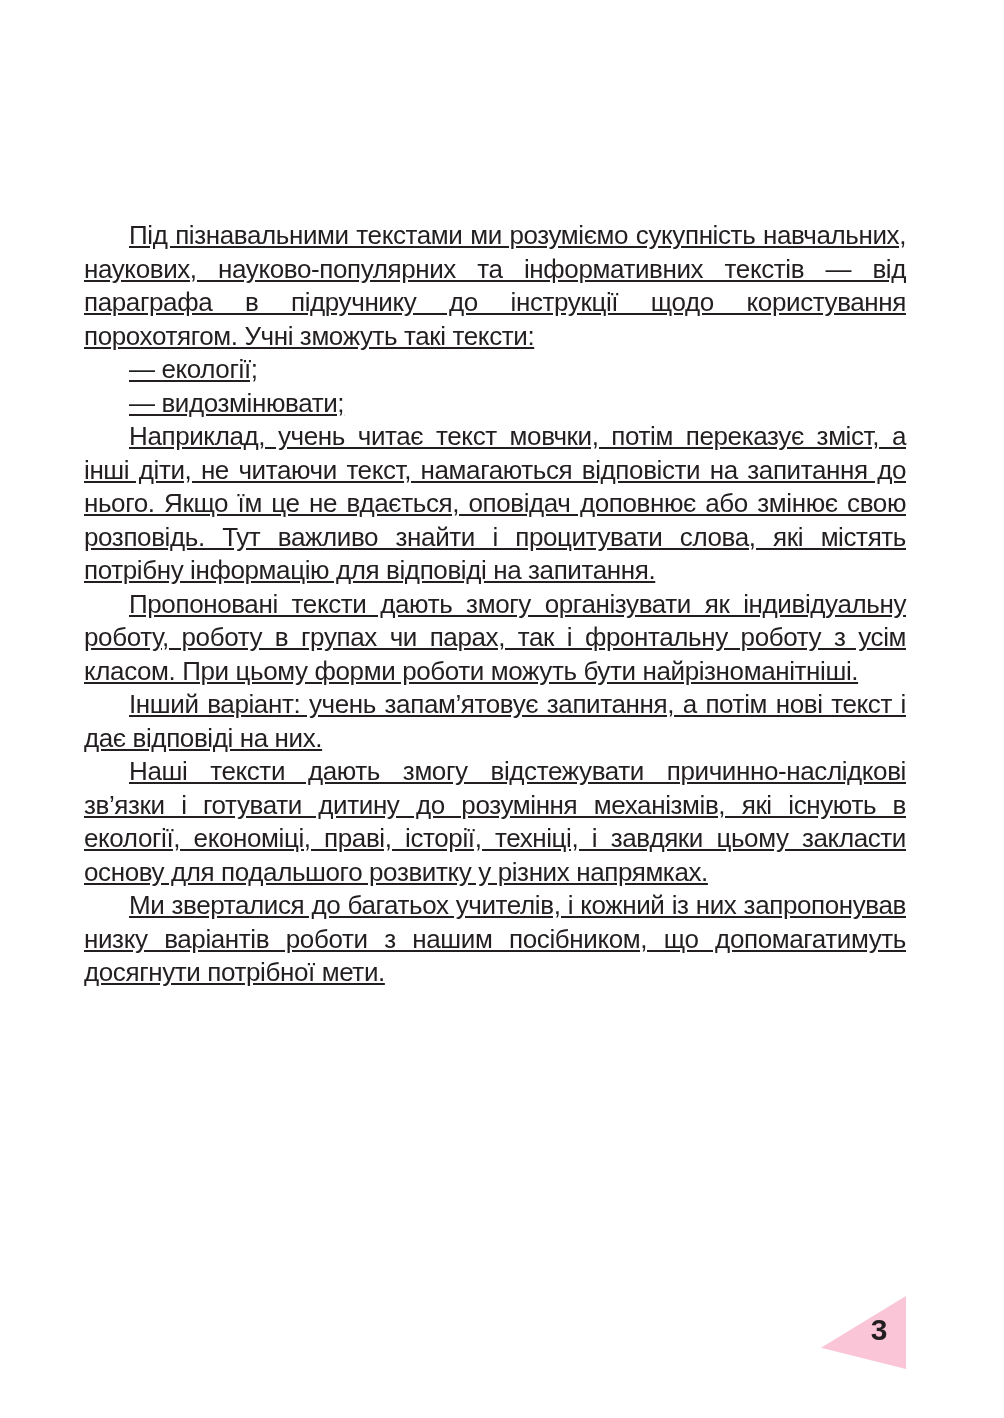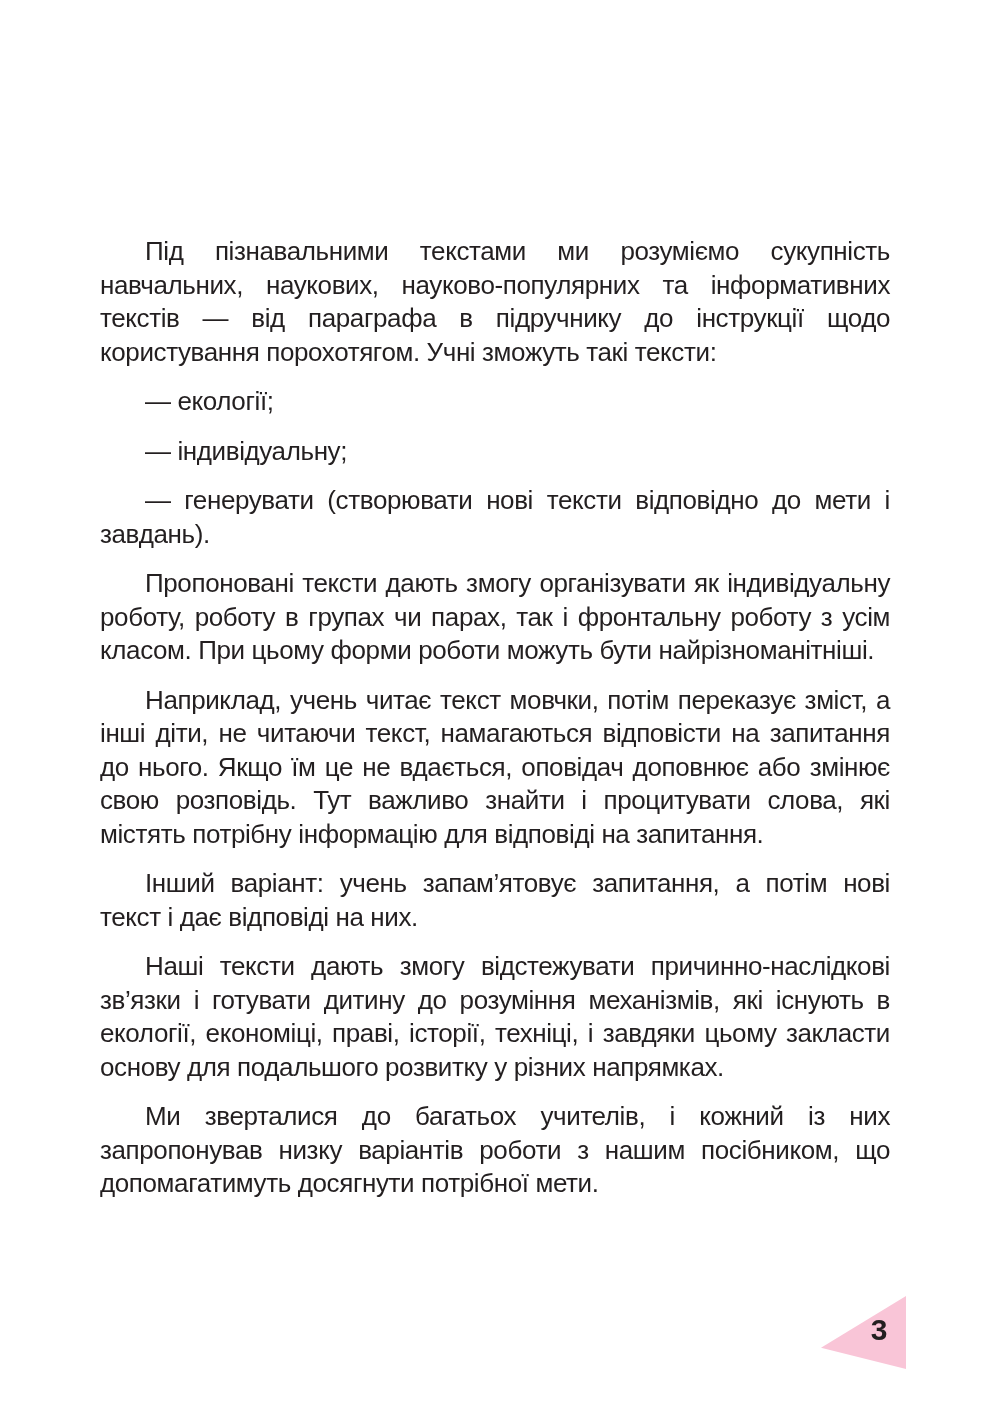--- a/index.html
+++ b/index.html
@@ -24,22 +24,23 @@
     position: absolute;
     left: 84px;
     top: 219px;
     width: 822px;
     font-size: 26px;
     line-height: 33.5px;
     letter-spacing: -0.015em;
     text-align: justify;
   }
   .text-block p {
-    margin: 16px;
+    margin: 0;
     text-indent: 45px;
+    text-decoration: underline;
   }
   
   .page-corner {
     position: absolute;
     left: 821px;
     top: 1296px;
     width: 85px;
     height: 73px;
   }
   .page-corner .tri {
@@ -61,24 +62,23 @@
   }
 </style>
 </head>
 <body style="background: rgb(255, 255, 255); color: rgb(35, 31, 32);">
 
 <div class="page">
 
   <div class="text-block">
     <p>Під пізнавальними текстами ми розуміємо сукупність навчальних, наукових, науково-популярних та інформативних текстів — від параграфа в підручнику до інструкції щодо користування порохотягом. Учні зможуть такі тексти:</p>
     <p>— екології;</p>
-    <p>— індивідуальну;</p>
-    <p>— генерувати (створювати нові тексти відповідно до мети і завдань).</p>
+    <p>— видозмінювати;</p>
+    <p>Наприклад, учень читає текст мовчки, потім переказує зміст, а інші діти, не читаючи текст, намагаються відповісти на запитання до нього. Якщо їм це не вдається, оповідач доповнює або змінює свою розповідь. Тут важливо знайти і процитувати слова, які містять потрібну інформацію для відповіді на запитання.</p>
     <p>Пропоновані тексти дають змогу організувати як індивідуальну роботу, роботу в групах чи парах, так і фронтальну роботу з усім класом. При цьому форми роботи можуть бути найрізноманітніші.</p>
-    <p>Наприклад, учень читає текст мовчки, потім переказує зміст, а інші діти, не читаючи текст, намагаються відповісти на запитання до нього. Якщо їм це не вдається, оповідач доповнює або змінює свою розповідь. Тут важливо знайти і процитувати слова, які містять потрібну інформацію для відповіді на запитання.</p>
     <p>Інший варіант: учень запам’ятовує запитання, а потім нові текст і дає відповіді на них.</p>
     <p>Наші тексти дають змогу відстежувати причинно-наслідкові зв’язки і готувати дитину до розуміння механізмів, які існують в екології, економіці, праві, історії, техніці, і завдяки цьому закласти основу для подальшого розвитку у різних напрямках.</p>
     <p>Ми зверталися до багатьох учителів, і кожний із них запропонував низку варіантів роботи з нашим посібником, що допомагатимуть досягнути потрібної мети.</p>
   </div>
 
   <div class="page-corner">
     <div class="tri" style="background: rgb(249, 197, 215);"></div>
     <div class="num">3</div>
   </div>
 

